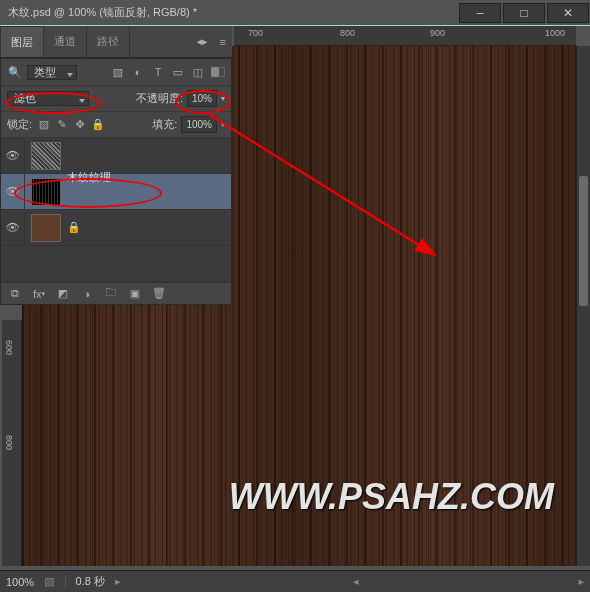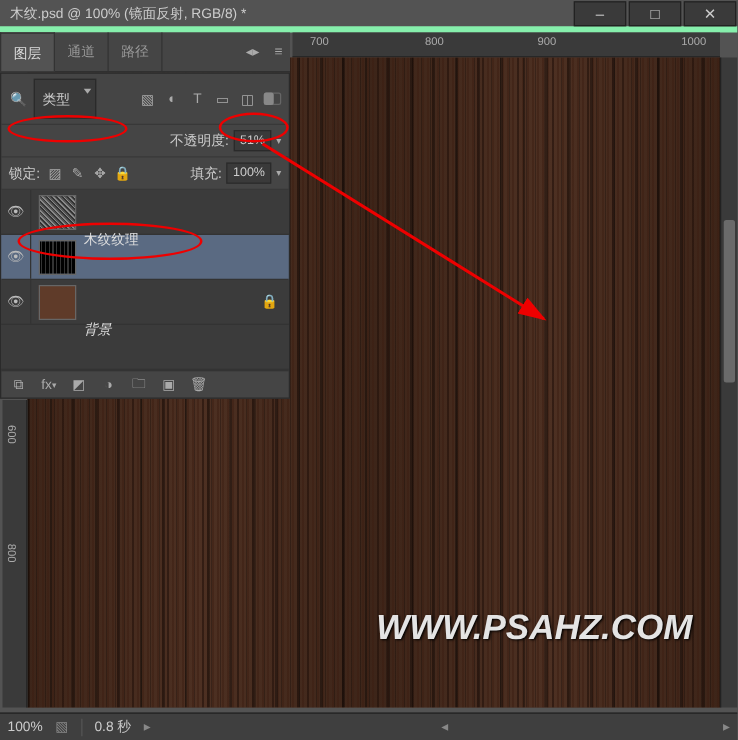--- a/index.html
+++ b/index.html
@@ -1,35 +1,35 @@
 <!DOCTYPE html>
 <html><head>
 <meta charset="utf-8">
 <style>
 * { margin: 0; padding: 0; box-sizing: border-box; font-family: "Microsoft YaHei", Tahoma, sans-serif; font-size: 11px; user-select: none; }
 body { background: #535353; width: 590px; height: 592px; overflow: hidden; position: relative; }
 
 
-.titlebar { background: #535353; height: 26px; display: flex; align-items: center; padding-left: 8px; color: #ccc; border-bottom: 5px solid #86efac; }
+.titlebar { background: #535353; height: 26px; display: flex; align-items: center; padding-left: 8px; color: #ccc; border-bottom: 1px solid #86efac; }
 .titlebar .gap { flex: 1; }
 .win-btn { width: 42px; height: 20px; background: #3a3a3a; display: flex; align-items: center; justify-content: center; margin: 0 1px; color: #ccc; font-size: 12px; border: 1px solid #222; }
 .win-btn.close { background: #3a3a3a; }
 
 
 .panel-tabs { background: #454545; height: 32px; display: flex; align-items: stretch; border-bottom: 1px solid #2a2a2a; }
 .ptab { padding: 4px 10px; color: #999; border-right: 1px solid #333; display: flex; align-items: center; }
 .ptab.active { background: #535353; color: #ddd; border-top: 1px solid #333; border-left: 1px solid #333; }
 .ptab-gap { flex: 1; }
 .ptab-icon { padding: 0 6px; color: #aaa; display:flex; align-items:center; }
 
 
 .panel-wrap { position: absolute; top: 48px; left: 2px; width: 232px; background: #454545; border: 1px solid #2a2a2a; }
 .panel-row { display: flex; align-items: center; padding: 4px 6px; border-bottom: 1px solid #383838; gap: 4px; color: #ccc; }
 
-.dropdown { background: #3a3a3a; border: 1px solid #2a2a2a; color: #ccc; height: 32px; display: flex; align-items: center; padding: 0 12px 0 6px; position: relative; }
+.dropdown { background: #3a3a3a; border: 1px solid #2a2a2a; color: #ccc; height: 15px; display: flex; align-items: center; padding: 0 12px 0 6px; position: relative; }
 .dropdown::after { content: ""; position: absolute; right: 3px; top: 7px; border-left: 3px solid transparent; border-right: 3px solid transparent; border-top: 4px solid #aaa; }
 
 .searchicon { width: 16px; height: 16px; display:flex; align-items:center; justify-content:center; }
 
 .filter-icons { display: flex; gap: 2px; }
 .ficon { width: 18px; height: 18px; display: flex; align-items: center; justify-content: center; color: #aaa; }
 .switch { width: 14px; height: 10px; border: 1px solid #666; border-radius: 2px; position: relative; }
 .switch::after { content: ""; position: absolute; top: -1px; left: -1px; width: 8px; height: 10px; background: #888; border-radius: 2px; }
 
 .numfield { background: #3a3a3a; border: 1px solid #2a2a2a; color: #ccc; padding: 0 4px; height: 17px; display: flex; align-items: center; font-size: 10px; position:relative; }
@@ -61,21 +61,21 @@
 .ruler-v span { position:absolute; left:2px; font-size:9px; color:#aaa; writing-mode: vertical-rl; }
 
 
 .canvas { position:absolute; top:46px; left:22px; right:14px; bottom:26px; background: linear-gradient(90deg,#3e2418,#4a2e20,#3e2418); overflow:hidden; }
 .wood { position:absolute; inset:0; background:
   repeating-linear-gradient(90deg, rgba(0,0,0,0.25) 0 1px, transparent 1px 7px),
   repeating-linear-gradient(90deg, rgba(0,0,0,0.35) 0 2px, transparent 2px 18px),
   repeating-linear-gradient(90deg, rgba(60,30,18,0.5) 0 1px, transparent 1px 4px),
   linear-gradient(90deg,#3d2519,#4d3022,#3d2519,#4d3022,#3d2519);
 }
-.watermark { position:absolute; bottom:48px; right:22px; color:#e4e4e4; font-size:28px; font-weight:bold; font-family: Arial, sans-serif; font-style: italic; text-shadow: 1px 1px 2px #000; letter-spacing:0px; }
+.watermark { position:absolute; bottom:48px; right:22px; color:#e4e4e4; font-size:36px; font-weight:bold; font-family: Arial, sans-serif; font-style: italic; text-shadow: 1px 1px 2px #000; letter-spacing:0px; }
 
 
 .scroll-v { position:absolute; top:46px; right:0; width:14px; bottom:26px; background:#3a3a3a; border-left:1px solid #222; }
 .scroll-v .thumbv { position:absolute; top:130px; height:130px; left:2px; right:2px; background:#6a6a6a; border-radius:2px; }
 
 
 .statusbar { position:absolute; bottom:0; left:0; right:0; height:22px; background:#3f3f3f; border-top:1px solid #222; display:flex; align-items:center; color:#ccc; padding:0 6px; gap:10px; }
 .statusbar .sep { width:1px; height:14px; background:#555; }
 .statusbar .gap2 { flex:1; }
 .harrow { color:#888; }
@@ -132,22 +132,23 @@
         <div class="ficon">▧</div>
         <div class="ficon">◐</div>
         <div class="ficon">T</div>
         <div class="ficon">▭</div>
         <div class="ficon">◫</div>
       </div>
       <div class="switch"></div>
     </div>
 
     <div class="panel-row">
+      <div class="dropdown" style="width:82px">滤色</div>
       <span style="margin-left:auto">不透明度:</span>
-      <div class="numfield">51%</div>
+      <div class="numfield">10%</div>
       <span style="font-size:8px;color:#aaa">▾</span>
     </div>
 
     <div class="panel-row">
       <span>锁定:</span>
       <div class="lock-icons">
         <div class="licon">▨</div>
         <div class="licon">✎</div>
         <div class="licon">✥</div>
         <div class="licon">🔒</div>
@@ -163,21 +164,20 @@
         <div class="thumb noise1"></div>
         <div class="lname">木纹纹理</div>
       </div>
       <div class="layer-row selected">
         <div class="eye">👁</div>
         <div class="thumb noise2"></div>
       </div>
       <div class="layer-row">
         <div class="eye">👁</div>
         <div class="thumb solid"></div>
-        <div class="lname italic">背景</div>
         <div class="lock-mark">🔒</div>
       </div>
       <div style="height:36px;border-bottom:1px solid #333"></div>
     </div>
 
     <div class="layerbottom">
       <div class="bicon">⧉</div>
       <div class="bicon">fx<span style="font-size:7px">▾</span></div>
       <div class="bicon">◩</div>
       <div class="bicon">◑</div>

